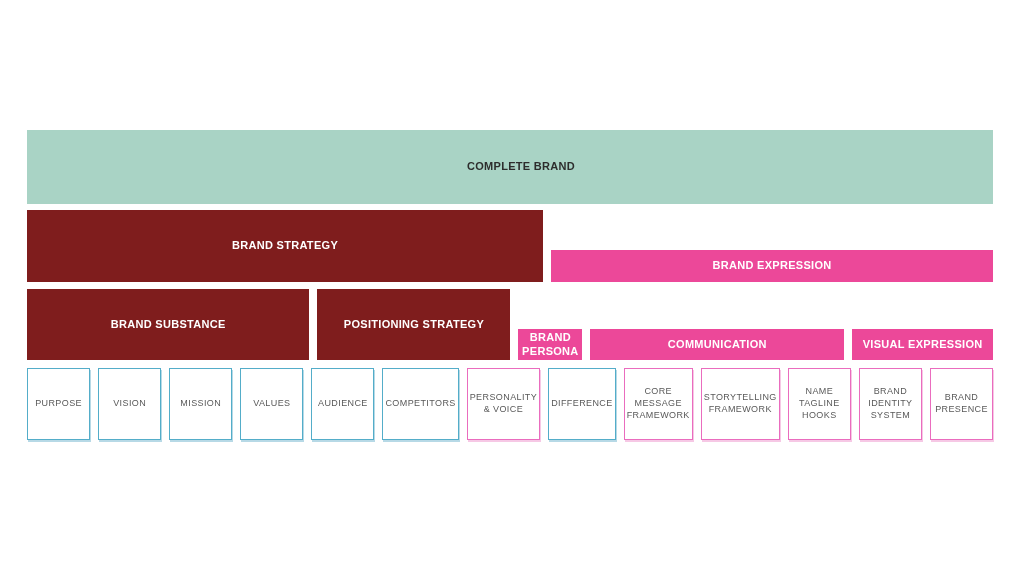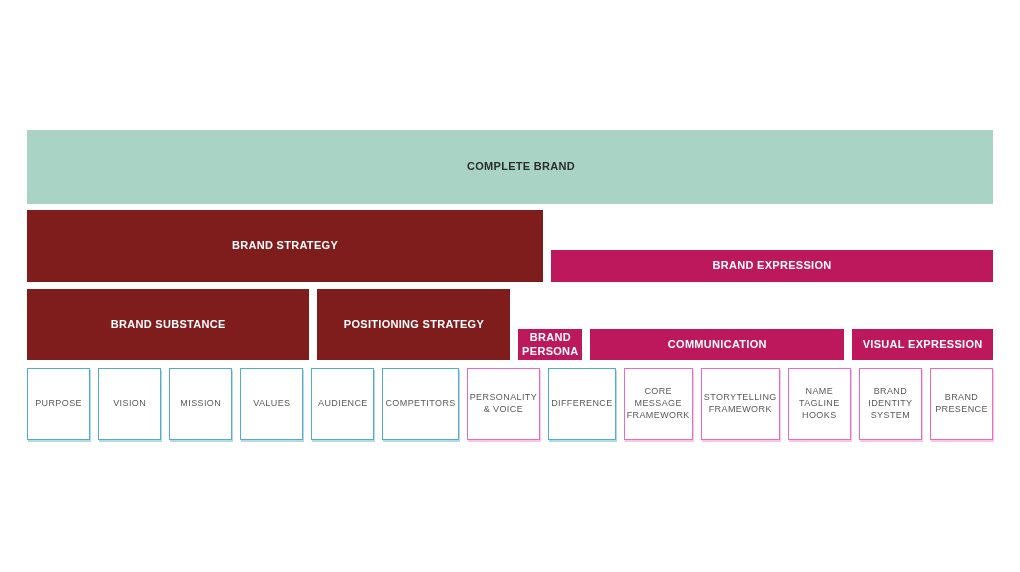--- a/index.html
+++ b/index.html
@@ -29,21 +29,21 @@
 
   .banner {
     font-weight: 700;
     font-size: 11px;
     letter-spacing: 0.3px;
     line-height: 1.25;
     white-space: pre-line;
   }
   .green   { background: #a9d3c5; color: #2d2d2d; padding-left: 22px; }
   .teal    { background: #7f1d1d; color: #ffffff; }
-  .magenta { background: #be185d; color: #ffffff; margin-top: 40px; }
+  .magenta { background: #ec4899; color: #ffffff; margin-top: 40px; }
 
   .w-root        { width: 966px; }
   .w-strategy    { width: 516px; }
   .w-expression  { width: 442px; }
   .w-substance   { width: 287px; }
   .w-positioning { width: 196px; }
   .w-persona     { width: 65px;  }
   .w-communication { width: 258px; }
   .w-visual      { width: 143px; }
 

